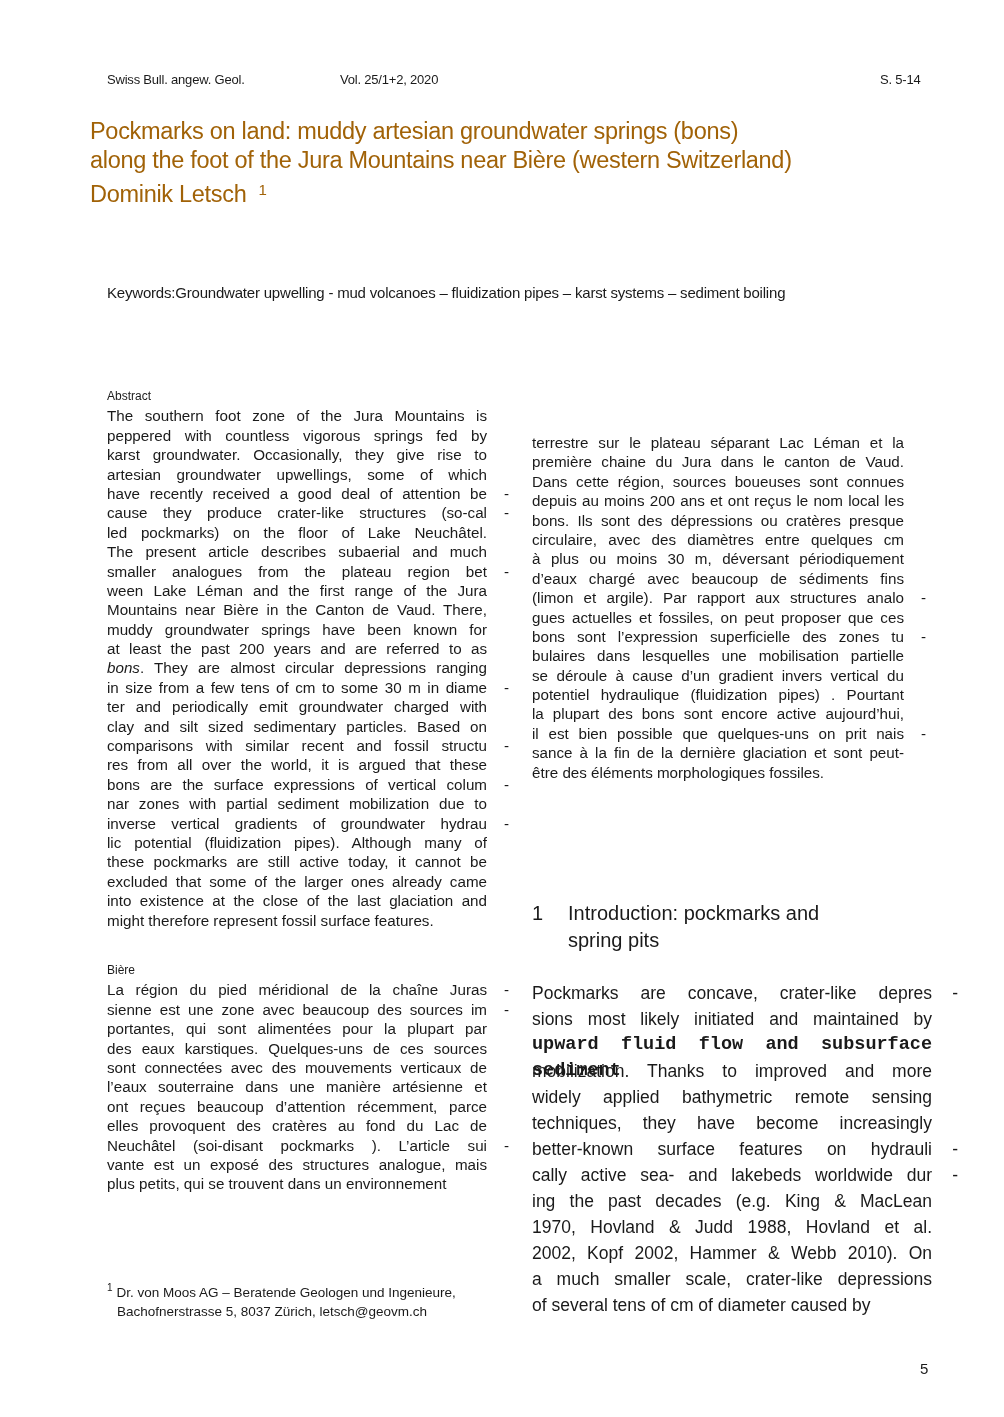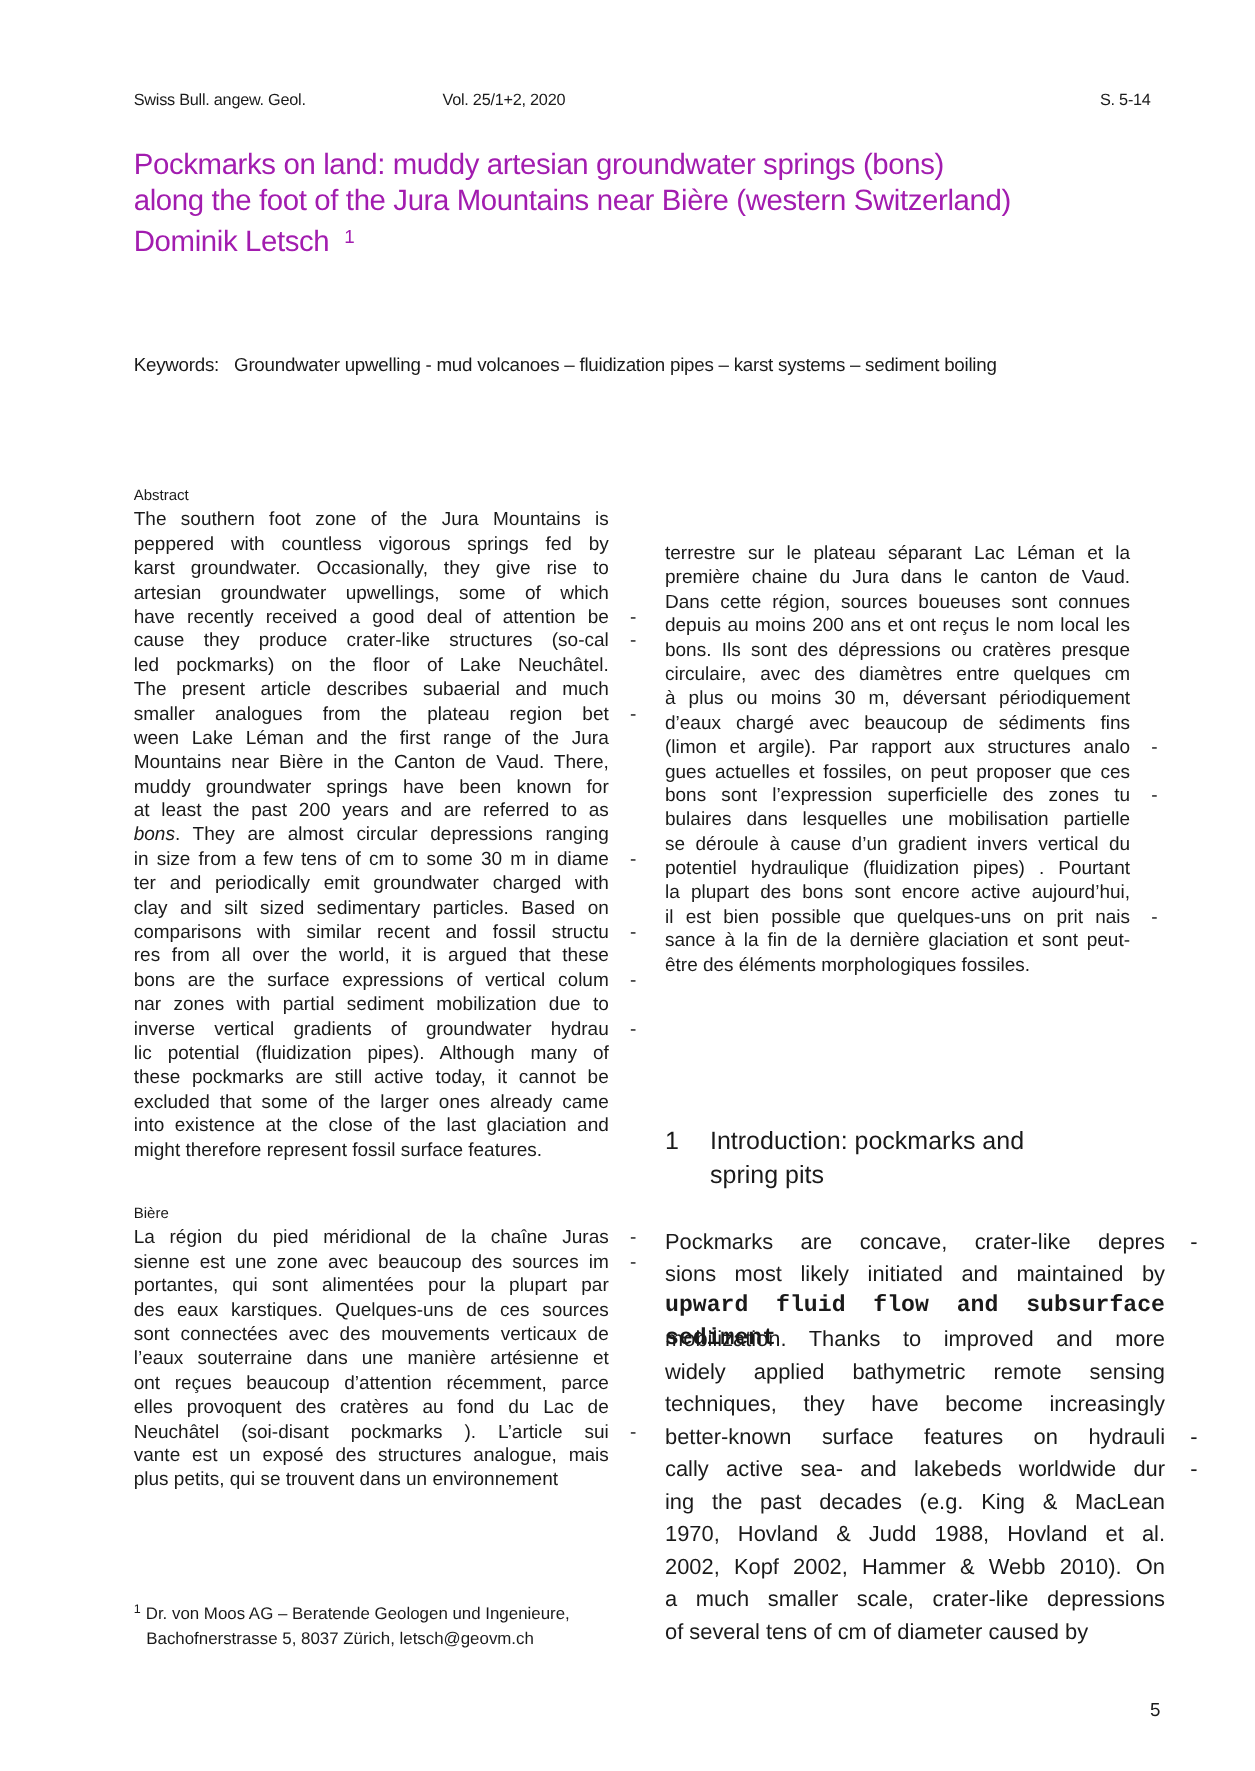--- a/index.html
+++ b/index.html
@@ -3,27 +3,27 @@
 <meta charset="utf-8">
 <style>
   html, body { margin: 0; padding: 0; background: #ffffff; }
   body {
     width: 1004px; height: 1417px; position: relative; overflow: hidden;
     font-family: "Liberation Sans", "DejaVu Sans", sans-serif; color: #1a1a1a;
   }
   .abs { position: absolute; }
   .hdr { font-size: 13px; top: 72px; letter-spacing: -0.2px; }
   #title {
-    left: 107px; top: 117px; width: 860px;
-    font-size: 23.5px; line-height: 29px; letter-spacing: -0.3px; color: #a21caf;
+    left: 90px; top: 117px; width: 860px;
+    font-size: 23.5px; line-height: 29px; letter-spacing: -0.3px; color: #a16207;
   }
   #title div { white-space: nowrap; }
   #title sup { font-size: 15px; vertical-align: 7px; margin-left: 12px; }
   #keywords { left: 107px; top: 284px; font-size: 15px; white-space: nowrap; letter-spacing: -0.2px; }
-  #keywords .kw-label { margin-right: 12px; }
+  #keywords .kw-label { }
   .col { font-size: 15.2px; line-height: 19.4px; }
   .line { position: relative; white-space: nowrap; height: 19.4px; }
   .just { text-align: justify; text-align-last: justify; white-space: normal; }
   .hy { position: absolute; right: -22px; top: 0; }
   .sect-label { font-size: 12px; line-height: 19.4px; }
   #left-col { left: 107px; width: 380px; }
   #right-col { left: 532px; width: 372px; margin-top: 27px; }
   #intro-heading { left: 532px; top: 900px; font-size: 20px; line-height: 27px; }
   #intro-heading .num { display: inline-block; width: 36px; }
   #intro-heading .l2 { padding-left: 36px; }
@@ -33,21 +33,21 @@
   .serif-bold { font-family: Liberation Mono, monospace; font-weight: bold; font-size: 18.5px; }
   #footnote { left: 107px; top: 1278px; font-size: 13.5px; line-height: 19px; }
   #footnote .l2 { padding-left: 10px; }
   #footnote sup { font-size: 10px; margin-right: 4px; }
   #page-num { left: 920px; top: 1360px; font-size: 15px; }
 </style>
 </head>
 <body>
 
 <div class="abs hdr" style="left:107px">Swiss Bull. angew. Geol.</div>
-<div class="abs hdr" style="left:354px">Vol. 25/1+2, 2020</div>
+<div class="abs hdr" style="left:340px">Vol. 25/1+2, 2020</div>
 <div class="abs hdr" style="left:880px">S. 5-14</div>
 
 <div id="title" class="abs">
   <div>Pockmarks   on land:  muddy artesian   groundwater   springs  (bons)</div>
   <div>along  the foot of the Jura  Mountains  near  Bière  (western   Switzerland)</div>
   <div><span>Dominik Letsch</span><sup>1</sup></div>
 </div>
 
 <div id="keywords" class="abs">
   <span class="kw-label">Keywords:</span><span>Groundwater upwelling - mud volcanoes – fluidization pipes – karst systems – sediment boiling</span>

